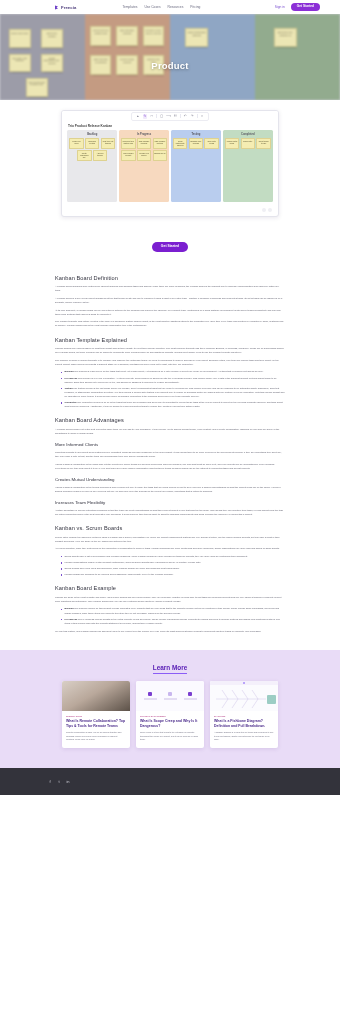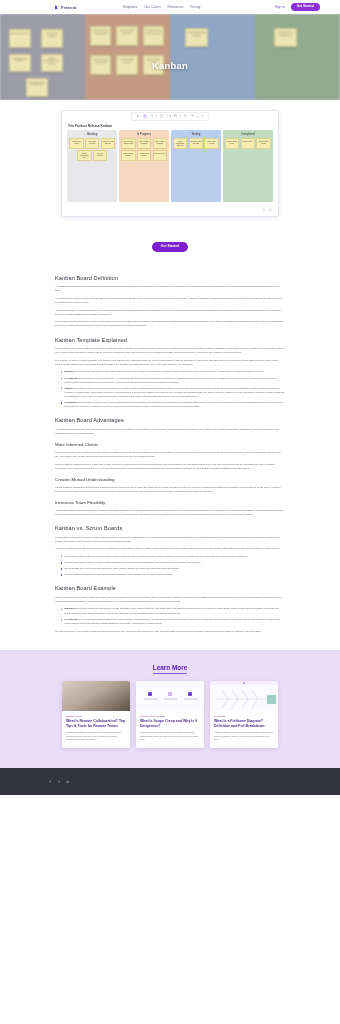--- a/index.html
+++ b/index.html
@@ -191,21 +191,21 @@
       <div class="hnote" style="left:37%;top:48%;width:25%;height:23%">Locked board element</div>
       <div class="hnote" style="left:68%;top:48%;width:25%;height:23%">Sharing flow fixes</div>
     </div>
     <div class="hcol c3">
       <div class="hnote" style="left:18%;top:16%;width:27%;height:22%">Cross functionality backend</div>
     </div>
     <div class="hcol c4">
       <div class="hnote" style="left:22%;top:16%;width:27%;height:22%">Branding color changes v2</div>
     </div>
   </div>
-  <div class="hero-title">Kanban</div>
+  <div class="hero-title">Product</div>
 </div>
 
 <div class="app-section">
   <div class="app-shot">
     <div class="app-toolbar">
       <div class="tb-inner">
         <div class="tb-btn">▴</div>
         <div class="tb-btn active">✎</div>
         <div class="tb-btn">□</div>
         <div class="tb-sep"></div>

